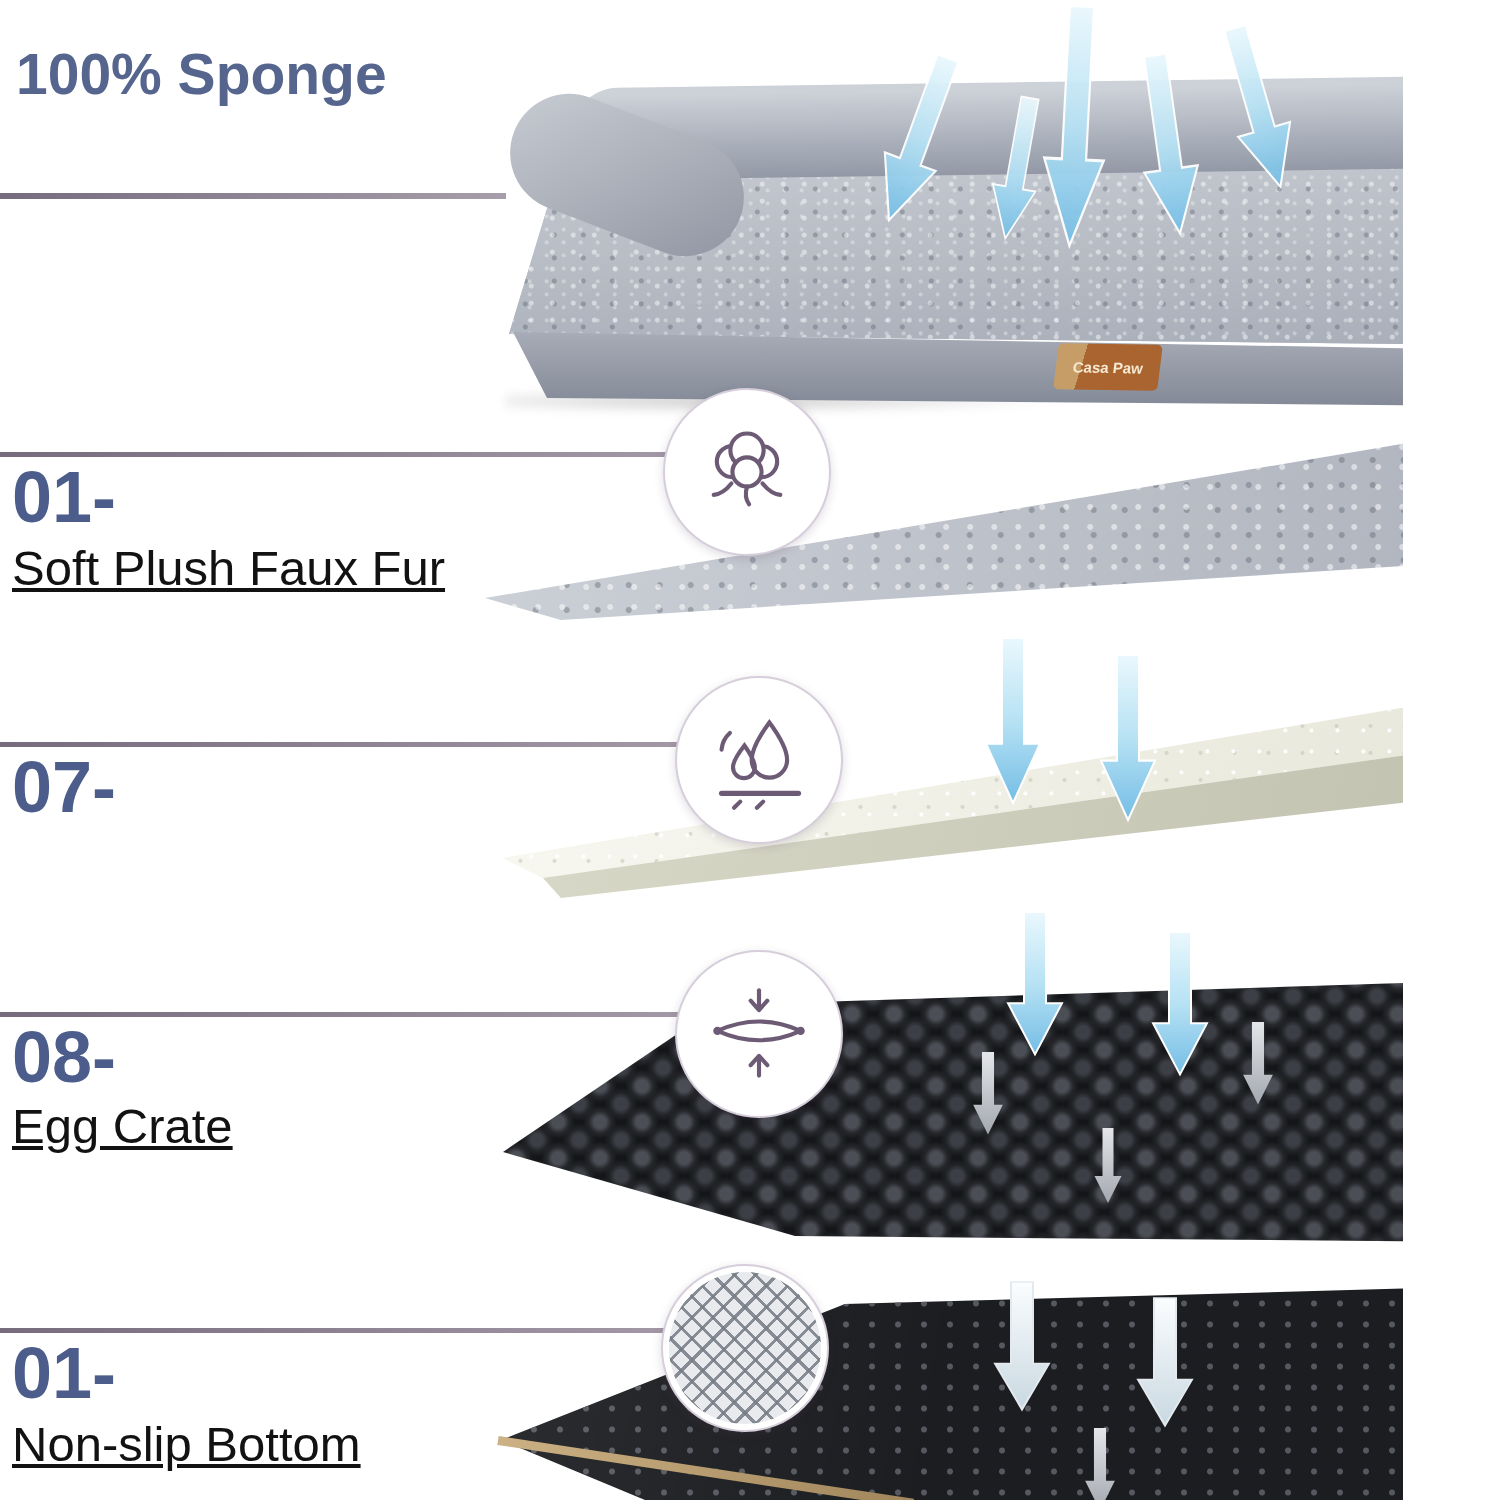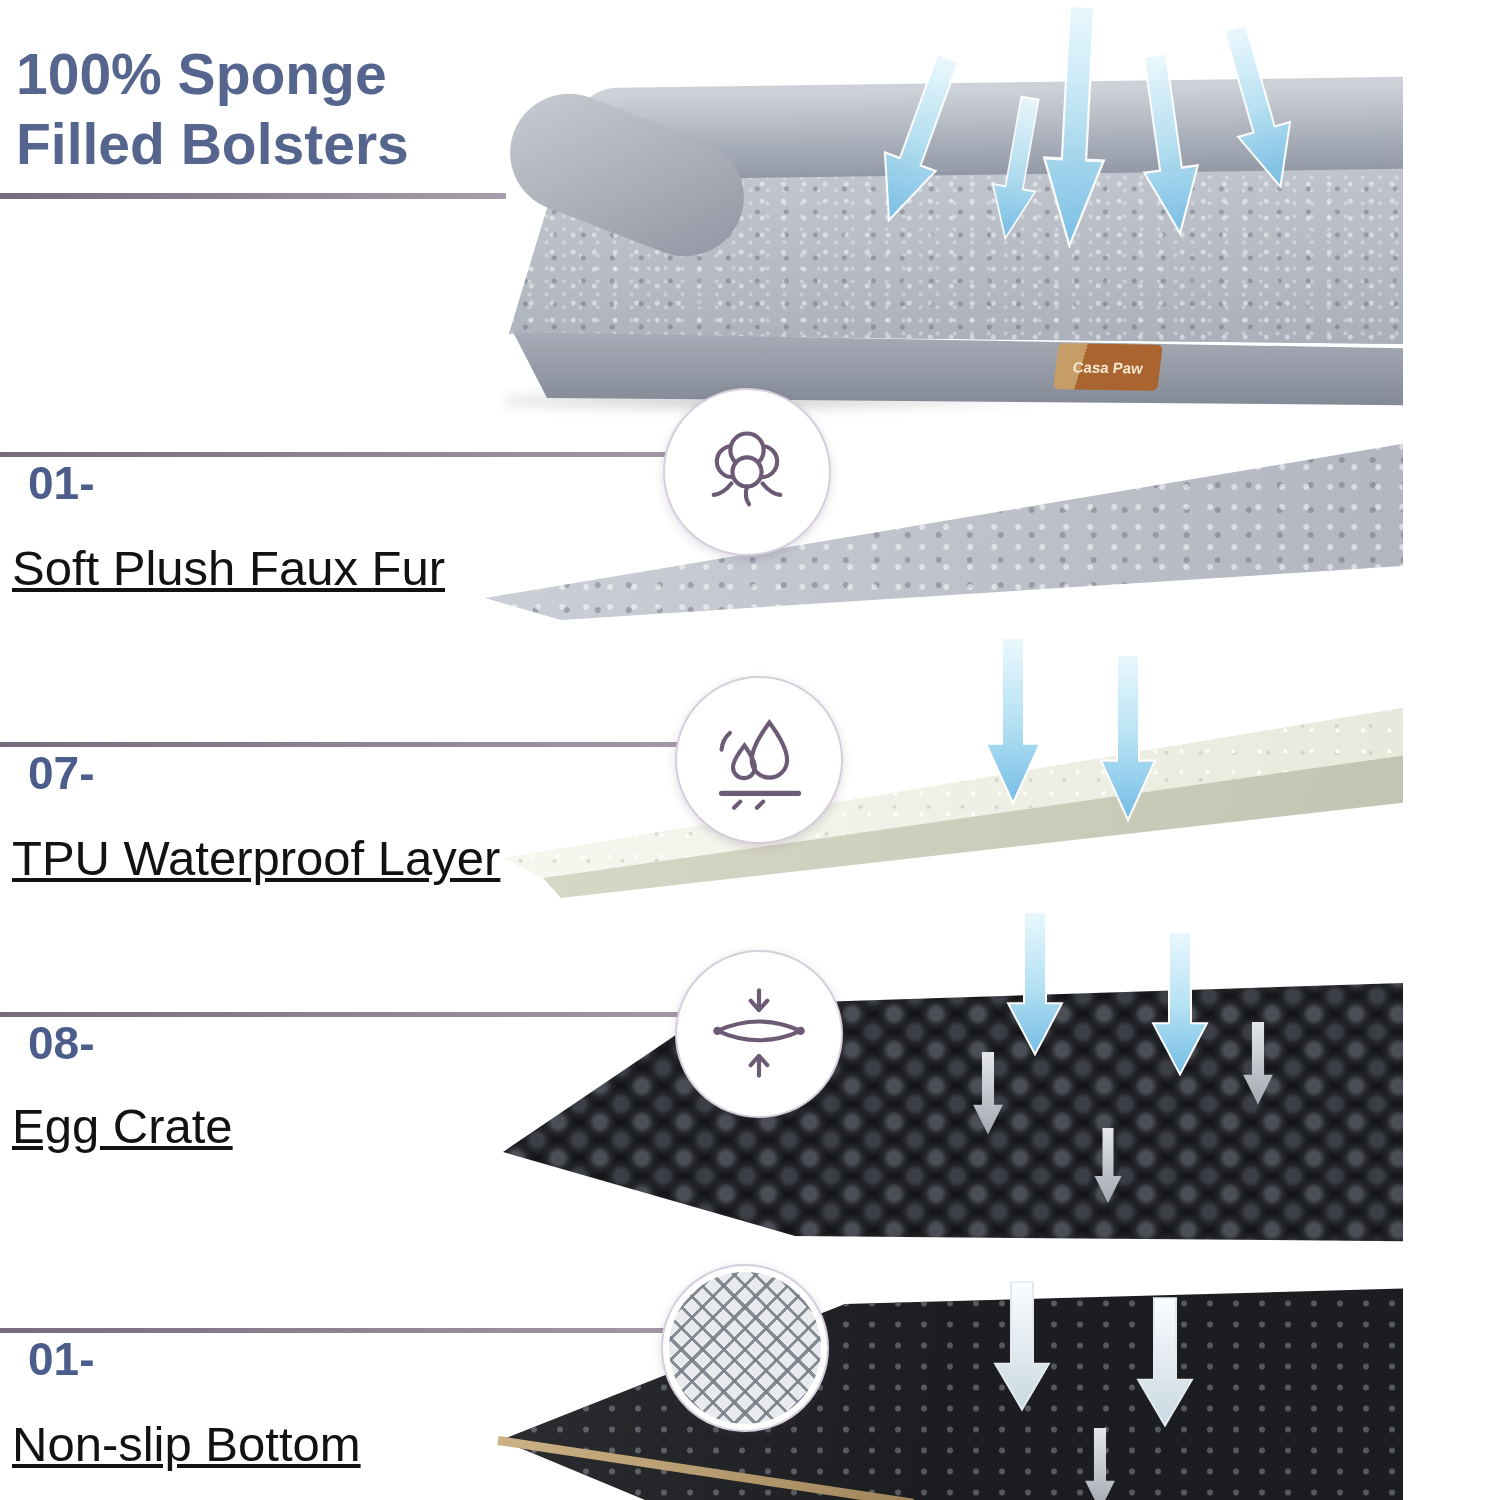--- a/index.html
+++ b/index.html
@@ -12,21 +12,21 @@
     color:#55658d;line-height:1.22;z-index:4;}
   .title span{display:block;}
   
   .rule{position:absolute;background:linear-gradient(to right,#776c7e,#a89daa);z-index:1;}
   #rule-title{left:0;top:193px;width:506px;height:6px;}
   #rule-01{left:0;top:452px;width:748px;height:5px;}
   #rule-02{left:0;top:742px;width:760px;height:5px;}
   #rule-03{left:0;top:1012px;width:760px;height:5px;}
   #rule-04{left:0;top:1328px;width:748px;height:5px;}
   
-  .num{position:absolute;left:28px;font-size:46px;font-weight:700;color:#4c5d8c;z-index:4;}
+  .num{position:absolute;left:12px;font-size:72px;font-weight:700;color:#4c5d8c;z-index:4;}
   .lbl{position:absolute;left:12px;font-size:49px;color:#121212;z-index:4;text-decoration:underline;}
   #num-01{top:456px}  #lbl-01{top:540px}
   #num-02{top:746px}  #lbl-02{top:830px}
   #num-03{top:1016px} #lbl-03a{top:1098px} #lbl-03b{top:1166px}
   #num-04{top:1332px} #lbl-04{top:1416px}
   
   .icon-circle{position:absolute;width:164px;height:164px;border-radius:50%;
     background:#ffffff;border:2px solid #d6cedb;box-shadow:0 3px 10px rgba(80,60,90,.18);
     display:flex;align-items:center;justify-content:center;z-index:5;}
   #icon-01{left:663px;top:388px}
@@ -107,21 +107,20 @@
   
   .arrows{position:absolute;left:0;top:0;z-index:6;pointer-events:none;}
 </style>
 </head>
 <body>
 
 <div class="stage">
 
   <div class="title">
     <span>100% Sponge</span>
-    <span>Filled Bolsters</span>
   </div>
 
   <div class="rule" id="rule-title"></div>
   <div class="rule" id="rule-01"></div>
   <div class="rule" id="rule-02"></div>
   <div class="rule" id="rule-03"></div>
   <div class="rule" id="rule-04"></div>
 
   <div class="bedpart" id="bed-shadow"></div>
   <div class="bedpart" id="bed-fluff"></div>
@@ -149,21 +148,20 @@
       </g>
       <g stroke="#6d5b76" stroke-width="4" fill="none" stroke-linecap="round">
         <path d="M50 64 q-3 10 2 17"></path>
         <path d="M35 61 q-8 10 -17 11"></path>
         <path d="M65 61 q8 10 17 11"></path>
       </g>
     </svg>
   </div>
 
   <div class="num" id="num-02">07-</div>
-  <div class="lbl" id="lbl-02">TPU Waterproof Layer</div>
   <div class="icon-circle" id="icon-02">
     <svg width="104" height="104" viewBox="0 0 100 100">
       <g stroke="#6d5b76" stroke-width="4" fill="none" stroke-linecap="round">
         <path d="M60 14 q17 23 17 36 a17 17 0 1 1 -34 0 q0 -13 17 -36 z"></path>
         <path d="M36 36 q10 14 10 21 a10.5 10.5 0 1 1 -21 0 q0 -7 11 -21 z"></path>
         <path d="M22 24 a24 24 0 0 0 -8 16"></path>
         <line x1="14" y1="82" x2="88" y2="82" stroke-width="5"></line>
         <line x1="32" y1="90" x2="26" y2="96"></line>
         <line x1="54" y1="90" x2="48" y2="96"></line>
       </g>

